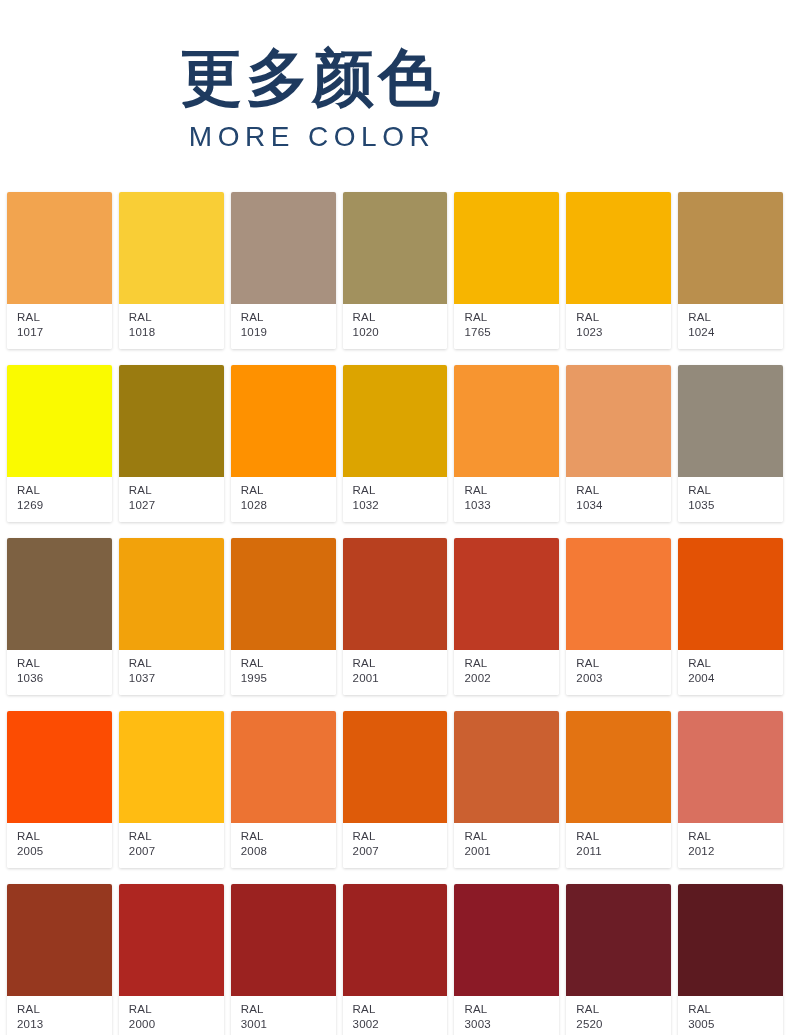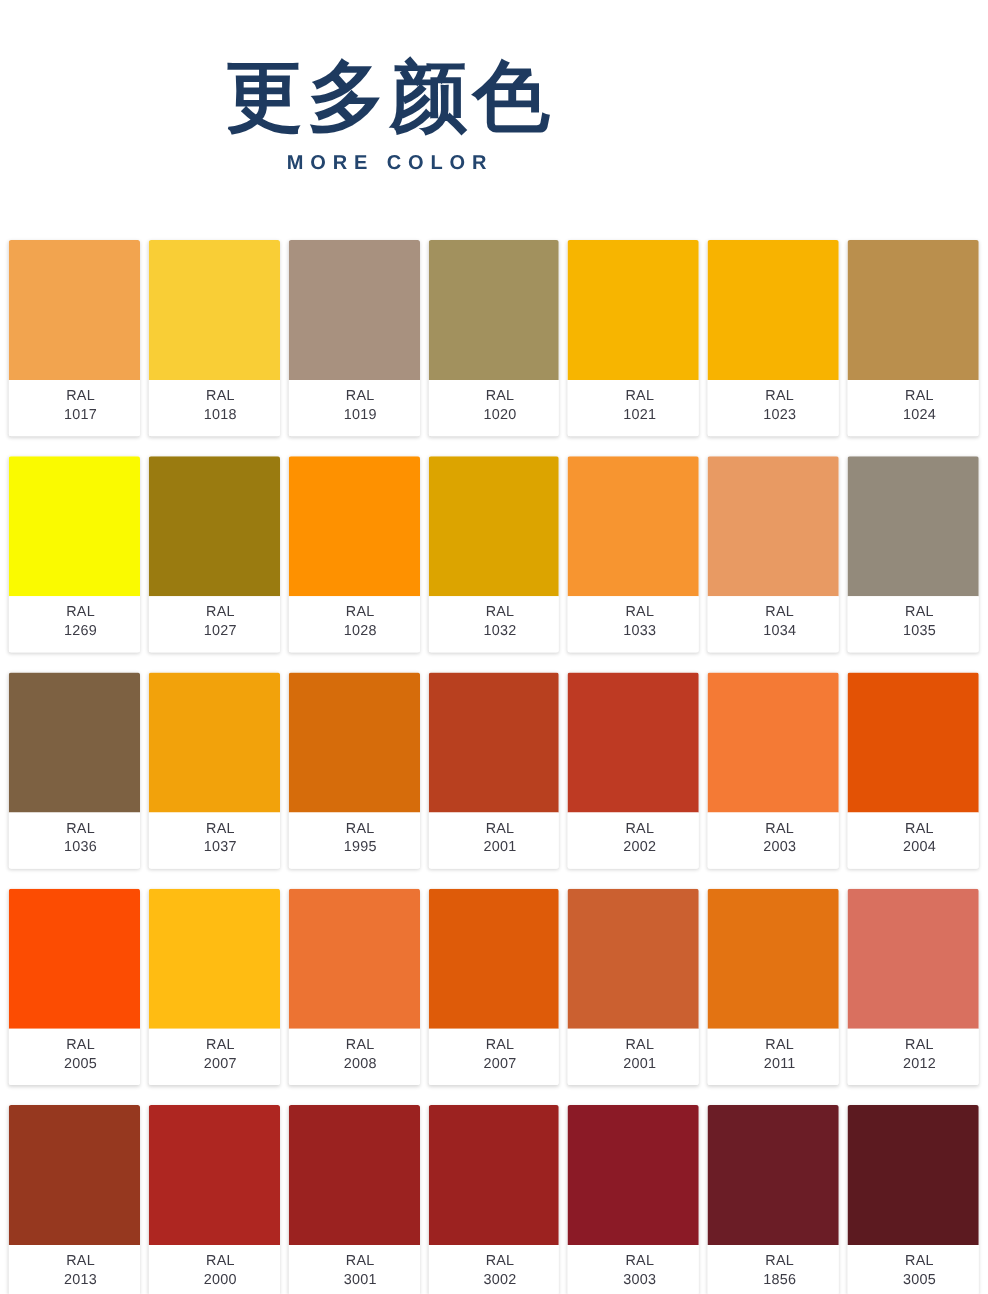--- a/index.html
+++ b/index.html
@@ -34,41 +34,40 @@
     font-size: 62px;
     line-height: 1.02;
     font-weight: 700;
     color: #1e3a5f;
     letter-spacing: 4px;
     margin: 0;
     padding: 0;
   }
   .headline-en {
     margin: 14px 0 0 0;
-    font-size: 16px;
-    font-weight: 700;
+    font-size: 28px;
+    font-weight: 400;
     color: #23456e;
     letter-spacing: 5.5px;
     line-height: 1;
   }
 
   
   .grid {
     position: absolute;
     top: 192px;
     left: 7px;
     width: 776px;
     display: flex;
     flex-direction: column;
     gap: 16px;
   }
   .grid-row {
     display: flex;
     gap: 7px;
-    text-align: center;
   }
   .card {
     width: 105px;
     background: #ffffff;
     border-radius: 2px;
     box-shadow: 0 1px 3px rgba(0,0,0,0.16);
     overflow: hidden;
     display: flex;
     flex-direction: column;
   }
@@ -131,21 +130,21 @@
         <span class="chip" style="background-color: rgb(162, 145, 94);"></span>
         <div class="meta">
           <span class="brand">RAL</span>
           <span class="code">1020</span>
         </div>
       </div>
       <div class="card">
         <span class="chip" style="background-color: rgb(247, 181, 0);"></span>
         <div class="meta">
           <span class="brand">RAL</span>
-          <span class="code">1021</span>
+          <span class="code">1765</span>
         </div>
       </div>
       <div class="card">
         <span class="chip" style="background-color: rgb(248, 179, 0);"></span>
         <div class="meta">
           <span class="brand">RAL</span>
           <span class="code">1023</span>
         </div>
       </div>
       <div class="card">
@@ -346,21 +345,21 @@
         <span class="chip" style="background-color: rgb(139, 26, 38);"></span>
         <div class="meta">
           <span class="brand">RAL</span>
           <span class="code">3003</span>
         </div>
       </div>
       <div class="card">
         <span class="chip" style="background-color: rgb(107, 29, 38);"></span>
         <div class="meta">
           <span class="brand">RAL</span>
-          <span class="code">1856</span>
+          <span class="code">2520</span>
         </div>
       </div>
       <div class="card">
         <span class="chip" style="background-color: rgb(92, 26, 32);"></span>
         <div class="meta">
           <span class="brand">RAL</span>
           <span class="code">3005</span>
         </div>
       </div>
     </div>

